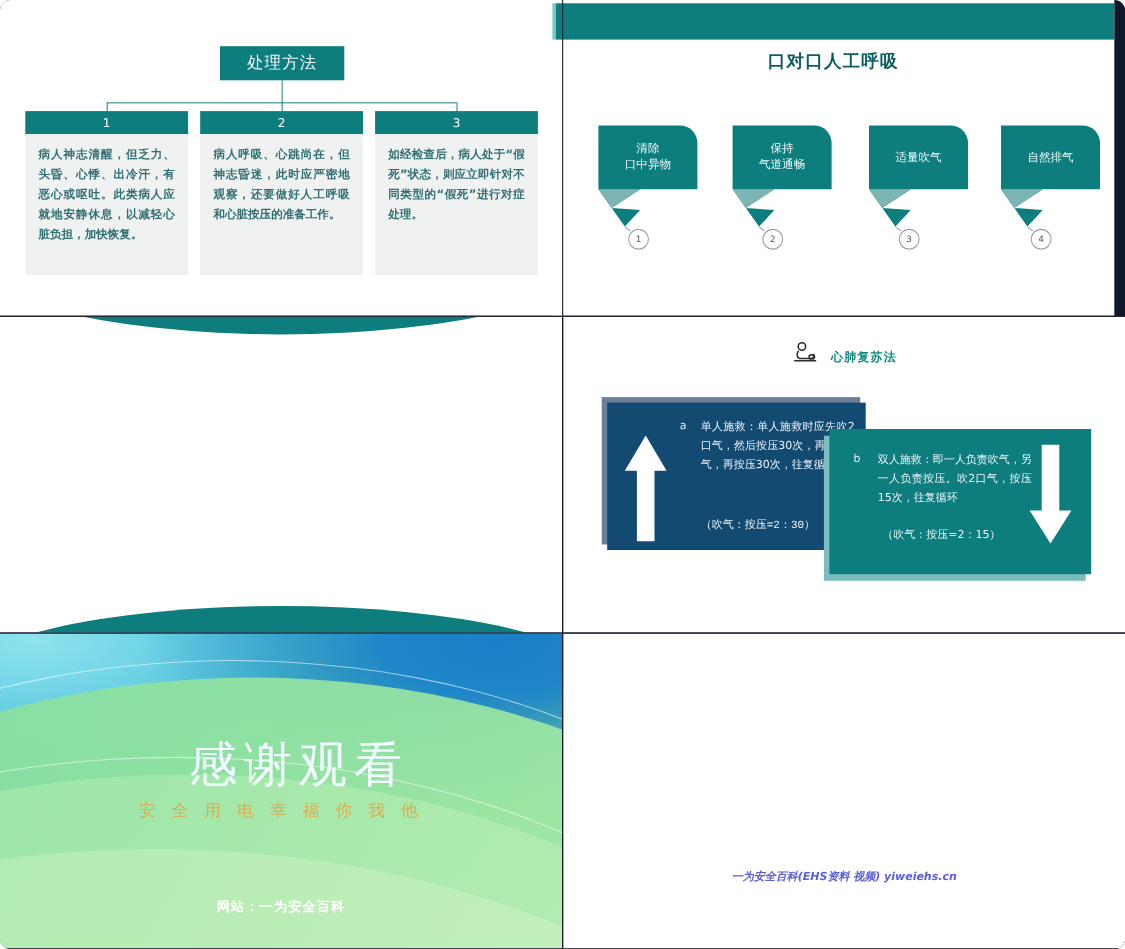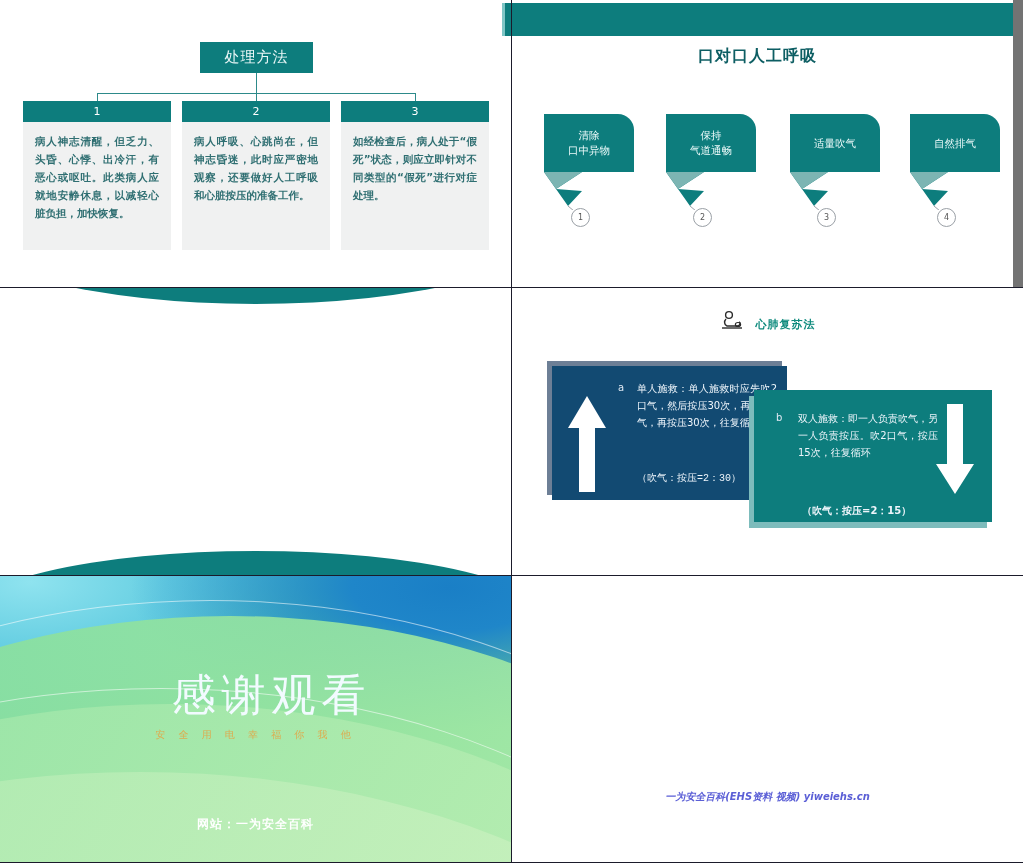--- a/index.html
+++ b/index.html
@@ -1,17 +1,17 @@
 <!DOCTYPE html>
 <html><head>
 <meta charset="utf-8">
 <style>
   html,body{margin:0;padding:0;background:#ffffff;}
   body{font-family:"DejaVu Sans","Liberation Sans",sans-serif;}
-  #page{position:relative;width:1023px;height:863px;background:#737373;overflow:hidden;}
+  #page{position:relative;width:1023px;height:863px;background:#0f172a;overflow:hidden;border-radius:10px;}
 
   
   .panel{position:absolute;overflow:hidden;background:#fff;box-sizing:border-box;}
   .vline{position:absolute;background:#1b1b2b;width:1px;}
   .hline{position:absolute;background:#1b1b2b;height:1px;}
 
   
   #p1{left:0;top:0;width:511px;height:287px;}
   #p1 .root{
     position:absolute;left:200px;top:42px;width:113px;height:31px;background:#0d7d7d;
@@ -69,21 +69,21 @@
   #p5 .w1{left:-330px;top:40px;width:1120px;height:700px;
       background:linear-gradient(120deg,#7fdc9a 0%,#9ce6a4 55%,#bdeeb4 100%);opacity:.92;}
   #p5 .w2{left:-420px;top:128px;width:1180px;height:720px;
       background:linear-gradient(120deg,#93e3a5 0%,#b3ecb0 60%,#cdf2c2 100%);opacity:.85;}
   #p5 .w3{left:-500px;top:196px;width:1280px;height:760px;
       background:linear-gradient(120deg,#a9e9ad 0%,#c6f0bd 60%,#d8f5cb 100%);opacity:.8;}
   #p5 .hair{position:absolute;border-radius:50%;border:1px solid rgba(255,255,255,.55);}
   #p5 .thanks{position:absolute;left:0;right:0;top:90px;text-align:center;color:#f2fbff;
       font-size:44px;letter-spacing:6px;margin-left:32px;}
   #p5 .sub{position:absolute;left:0;right:0;top:152px;text-align:center;color:#e0a84a;
-      font-size:10px;letter-spacing:5px;opacity:.95;}
+      font-size:15px;letter-spacing:5px;opacity:.95;}
   #p5 .site{position:absolute;left:0;right:0;top:240px;text-align:center;color:#ffffff;
       font-size:12px;font-weight:bold;letter-spacing:1px;}
 
   
   #p6{left:512px;top:576px;width:511px;height:287px;background:#fff;}
   #p6 .mark{position:absolute;left:0;right:0;top:214px;text-align:center;color:#5b5fd6;
       font-size:10px;font-style:italic;font-weight:bold;}
 </style>
 </head>
 <body>
@@ -187,21 +187,21 @@
       <span class="cardtxt" style="left:85px;top:104px;width:150px;font-family:Liberation Mono, monospace;">（吹气：按压=2：30）</span>
     </div>
 
     <div class="cardBsh"></div>
     <div class="cardB">
       <svg width="42" height="92" viewBox="0 0 42 92" style="position:absolute;right:16px;top:14px;">
         <path d="M13 0 L29 0 L29 60 L40 60 L21 90 L2 60 L13 60 Z" fill="#ffffff"></path>
       </svg>
       <span class="lbl" style="left:22px;top:22px;">b</span>
       <span class="cardtxt" style="left:44px;top:20px;width:140px;text-align:justify;">双人施救：即一人负责吹气，另一人负责按压。吹2口气，按压15次，往复循环</span>
-      <span class="cardtxt" style="left:48px;top:88px;width:160px;font-weight:bold;margin-top:24px;">（吹气：按压=2：15）</span>
+      <span class="cardtxt" style="left:48px;top:88px;width:160px;font-weight:normal;">（吹气：按压=2：15）</span>
     </div>
   </div>
 
   <div class="panel" id="p5">
     <div class="bg"></div>
     <div class="wave w1"></div>
     <div class="wave w2"></div>
     <div class="wave w3"></div>
     <div class="hair" style="left:-360px;top:24px;width:1140px;height:710px;"></div>
     <div class="hair" style="left:-440px;top:112px;width:1200px;height:730px;"></div>

